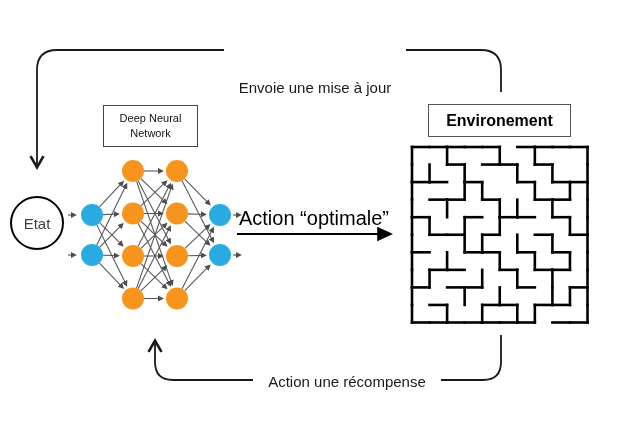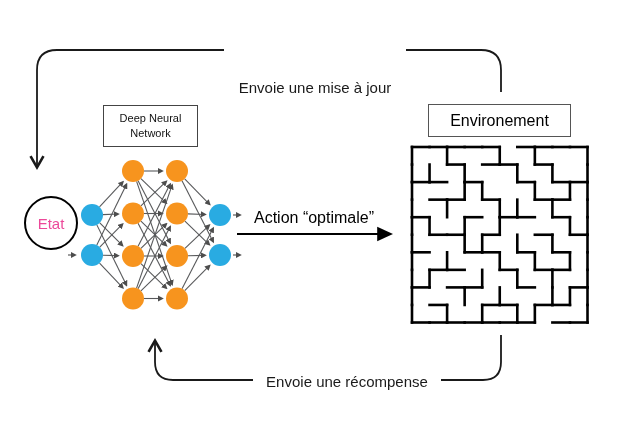--- a/index.html
+++ b/index.html
@@ -3,38 +3,38 @@
 <meta charset="utf-8">
 <style>
   html,body{margin:0;padding:0;background:#fff;}
   .stage{
     position:relative;width:617px;height:434px;background:#fff;overflow:hidden;
     font-family:"Liberation Sans","DejaVu Sans",sans-serif;
   }
   .stage svg{position:absolute;left:0;top:0;}
   .overlay{position:absolute;transform:translate(-50%,-50%);white-space:nowrap;}
   .loop-label{font-size:15px;color:#1a1a1a;background:#fff;padding:0 5px;}
-  .action-label{font-size:16px;color:#000;}
+  .action-label{font-size:20px;color:#000;}
   .state-circle{
-    position:absolute;left:24px;top:196px;width:54px;height:54px;
+    position:absolute;left:10px;top:196px;width:54px;height:54px;
     border:2.5px solid #000;border-radius:50%;box-sizing:border-box;
     display:flex;align-items:center;justify-content:center;
-    font-size:15px;color:#ec4899;background:#fff;
+    font-size:15px;color:#404040;background:#fff;
   }
   .dnn-box{
     position:absolute;left:103px;top:105px;width:95px;height:42px;
     border:1.2px solid #444;box-sizing:border-box;background:#fff;
     display:flex;align-items:center;justify-content:center;text-align:center;
     font-size:11px;line-height:1.35;color:#111;white-space:pre-line;
   }
   .env-box{
     position:absolute;left:428px;top:104px;width:143px;height:33px;
     border:1.2px solid #555;box-sizing:border-box;background:#fff;
     display:flex;align-items:center;justify-content:center;
-    font-size:16px;color:#000;
+    font-size:16px;color:#000;font-weight:bold;
   }
 </style>
 </head>
 <body>
 
 <div class="stage">
 
   <svg width="617" height="434" viewBox="0 0 617 434">
     <defs>
       <marker id="m-loop" viewBox="0 0 10 10" refX="6.5" refY="5" markerWidth="9" markerHeight="9" orient="auto">
@@ -234,21 +234,21 @@
         <line x1="447.1" y1="304.95000000000005" x2="447.1" y2="322.5" stroke="#000000" stroke-width="2.6" stroke-linecap="square"></line>
         <line x1="482.2" y1="304.95000000000005" x2="482.2" y2="322.5" stroke="#000000" stroke-width="2.6" stroke-linecap="square"></line>
         <line x1="517.3" y1="304.95000000000005" x2="517.3" y2="322.5" stroke="#000000" stroke-width="2.6" stroke-linecap="square"></line>
         <line x1="534.85" y1="304.95000000000005" x2="534.85" y2="322.5" stroke="#000000" stroke-width="2.6" stroke-linecap="square"></line>
         <line x1="587.5" y1="304.95000000000005" x2="587.5" y2="322.5" stroke="#000000" stroke-width="2.6" stroke-linecap="square"></line>
       </g>
   </svg>
 
   <div class="overlay loop-label" style="left:315px;top:47px;margin-top:40px;">Envoie une mise à jour</div>
 
-  <div class="overlay loop-label" style="left:347px;top:381px;">Envoie une récompense</div>
+  <div class="overlay loop-label" style="left:347px;top:381px;">Action une récompense</div>
 
   <div class="overlay action-label" style="left:314px;top:218px;">Action “optimale”</div>
 
   <div class="state-circle">
     <span>Etat</span>
   </div>
 
   <div class="dnn-box">
     <span style="white-space:pre-line;">Deep Neural
 Network</span>

